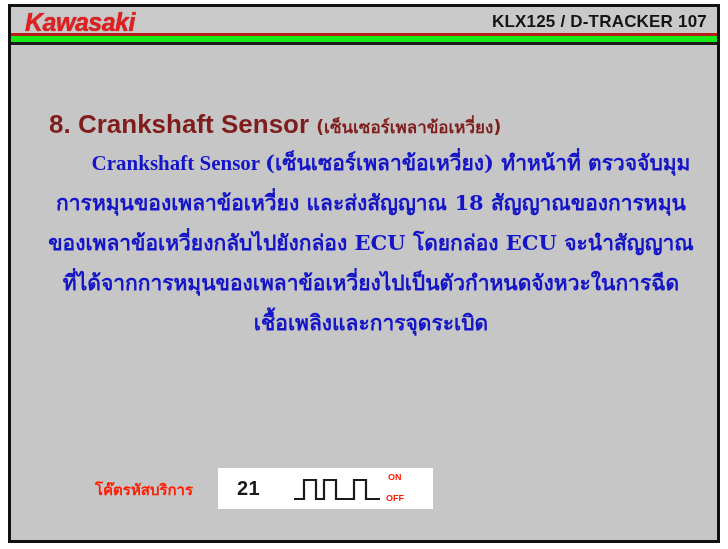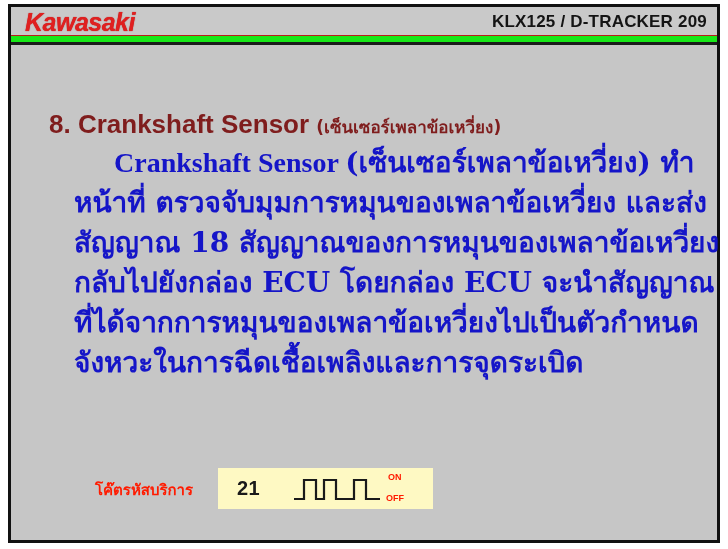--- a/index.html
+++ b/index.html
@@ -27,21 +27,21 @@
   }
 
   
   #header-band {
     position: absolute;
     left: 0;
     top: 0;
     right: 0;
     height: 32px;
     background: #c9c9c9;
-    border-bottom: 4px solid #b91c1c;
+    border-bottom: 6px solid #b91c1c;
     box-sizing: border-box;
   }
   #brand-logo {
     position: absolute;
     left: 14px;
     top: 1px;
     font-size: 25px;
     font-weight: bold;
     font-style: italic;
     letter-spacing: -0.5px;
@@ -107,25 +107,24 @@
   }
 
   #body-paragraph {
     position: absolute;
     left: 36px;
     top: 98px;
     width: 648px;
     color: #1515c8;
     font-family: "DejaVu Serif", serif;
     font-weight: bold;
-    font-size: 28px;
+    font-size: 21px;
     line-height: 40px;
     text-indent: 40px;
-    text-align: left;
-    margin-left: 27px;
+    text-align: center;
   }
   #body-paragraph .en {
     font-family: "Liberation Serif", serif;
     font-weight: bold;
   }
 
   
   #service-code-row {
     position: absolute;
     left: 76px;
@@ -141,21 +140,21 @@
     font-weight: bold;
     font-size: 15px;
     white-space: nowrap;
   }
   #code-box {
     position: absolute;
     left: 131px;
     top: 0;
     width: 215px;
     height: 41px;
-    background: #fef9c3;
+    background: #ffffff;
     box-sizing: border-box;
   }
   #code-number {
     position: absolute;
     left: 19px;
     top: 9px;
     font-size: 20px;
     font-weight: bold;
     color: #1a1a1a;
     font-family: "Liberation Sans", sans-serif;
@@ -185,21 +184,21 @@
     font-family: "Liberation Sans", sans-serif;
   }
 </style>
 </head>
 <body>
 
 <div id="slide">
 
   <div id="header-band">
     <div id="brand-logo">Kawasaki</div>
-    <div id="model-title">KLX125 / D-TRACKER 209</div>
+    <div id="model-title">KLX125 / D-TRACKER 107</div>
   </div>
   <div id="green-rule"></div>
   <div id="dark-rule"></div>
 
   <div id="content">
 
     <h1 id="slide-title">
       <span class="title-en">8. Crankshaft Sensor </span><span class="title-th">(เซ็นเซอร์เพลาข้อเหวี่ยง)</span>
     </h1>
 

